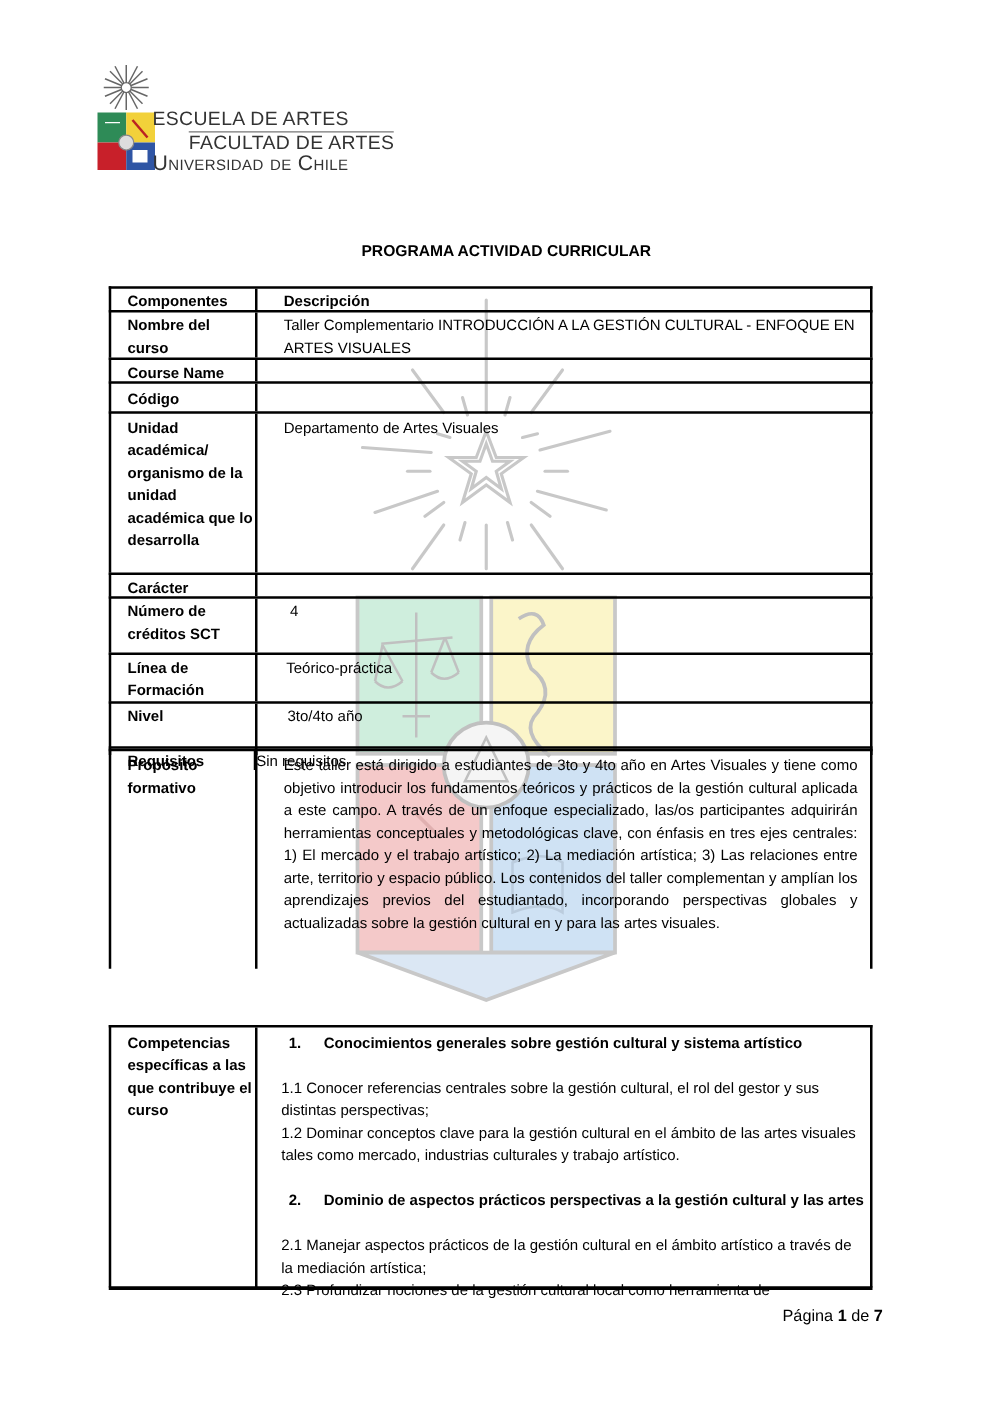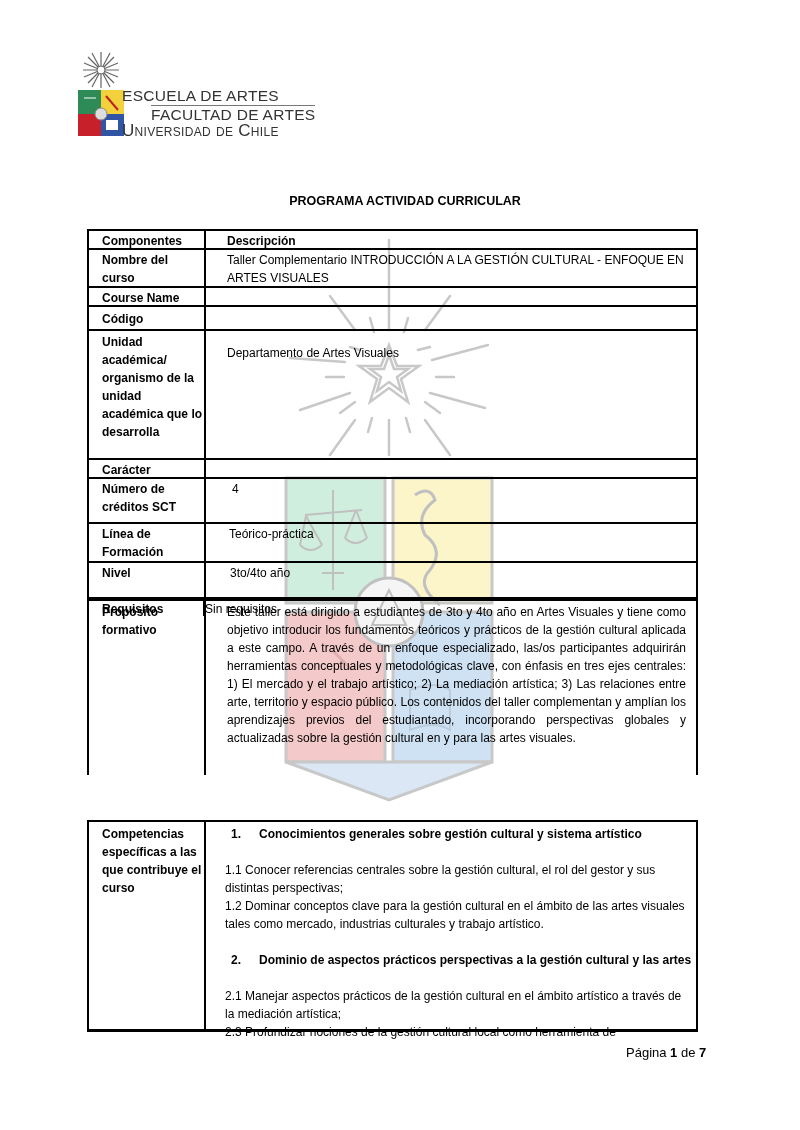--- a/index.html
+++ b/index.html
@@ -146,21 +146,21 @@
     <div class="val"></div>
   </div>
 
   <div class="row" style="top:76px;height:24px">
     <div class="lbl" style="padding-top:3px">Código</div>
     <div class="val"></div>
   </div>
 
   <div class="row" style="top:100px;height:129px">
     <div class="lbl" style="padding-top:2px">Unidad académica/ organismo de la unidad académica que lo desarrolla</div>
-    <div class="val" style="padding-top:13px">Departamento de Artes Visuales</div>
+    <div class="val" style="padding-top:2px">Departamento de Artes Visuales</div>
   </div>
 
   <div class="row" style="top:229px;height:19px">
     <div class="lbl">Carácter</div>
     <div class="val"></div>
   </div>
 
   <div class="row" style="top:248px;height:45px">
     <div class="lbl">Número de créditos SCT</div>
     <div class="val" style="padding-left:24px">4</div>

